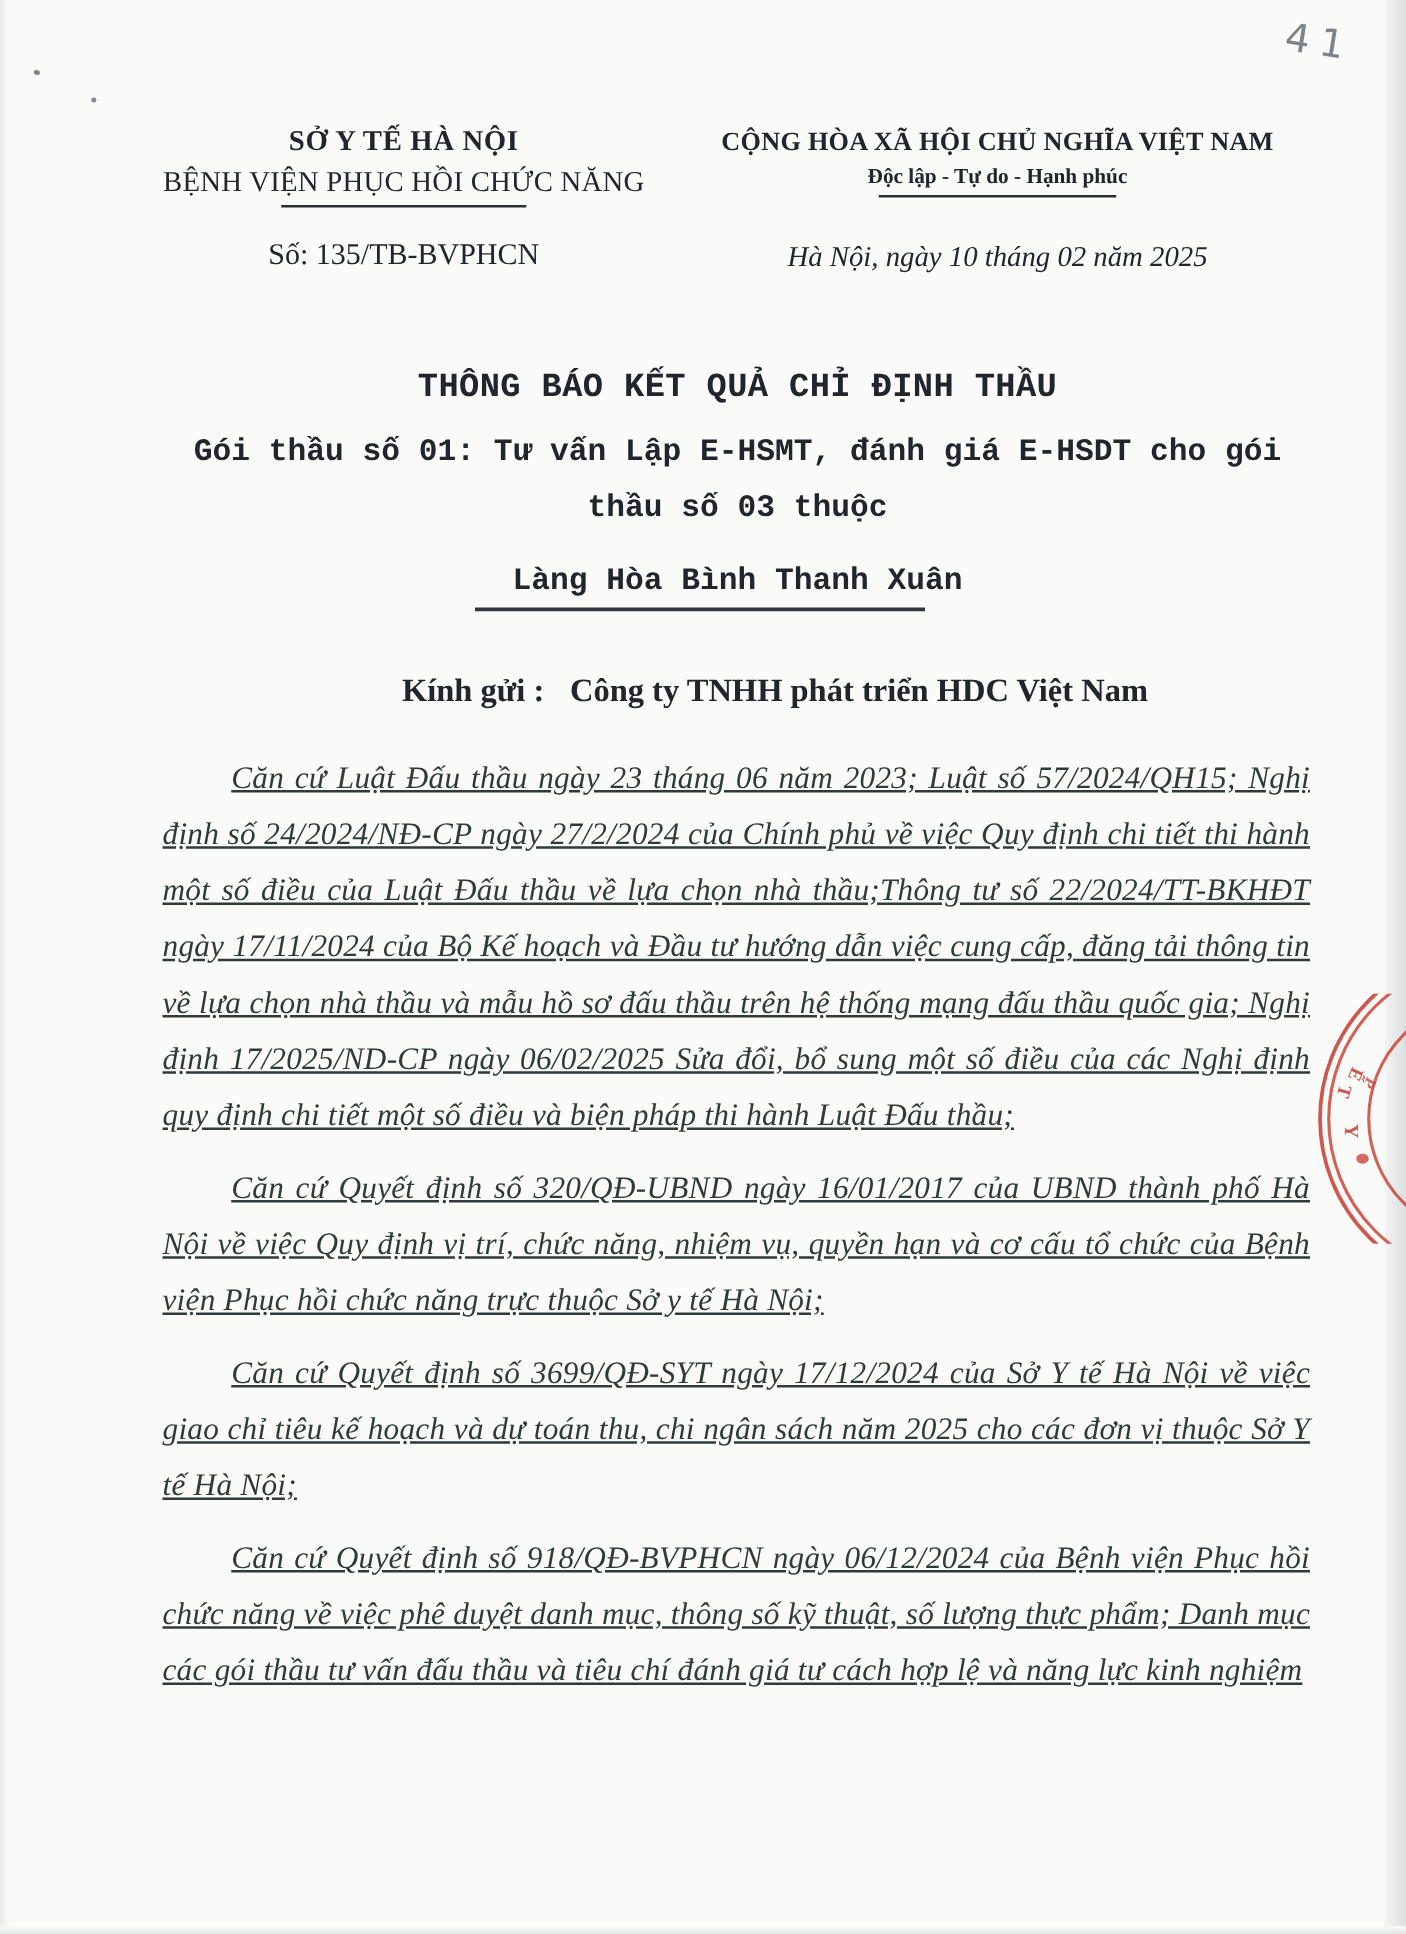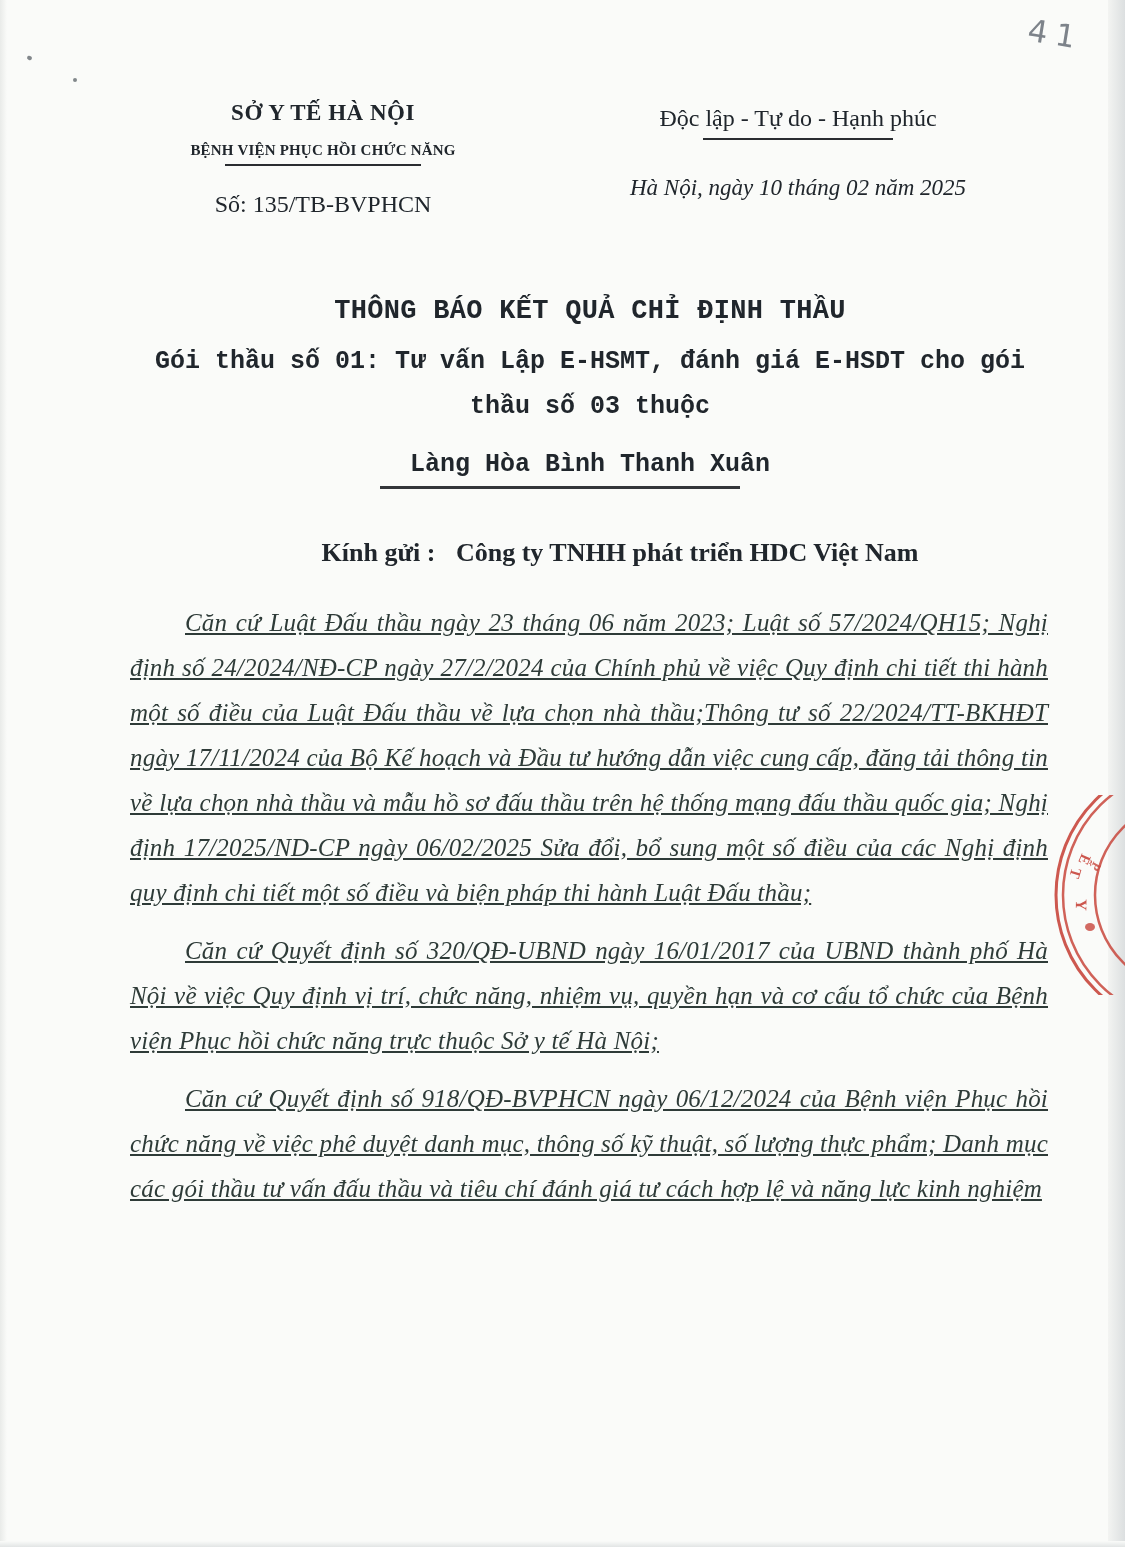--- a/index.html
+++ b/index.html
@@ -26,26 +26,26 @@
   .folio{
     position:absolute;left:1028px;top:16px;
     font-family:"DejaVu Sans",sans-serif;
     font-size:31px;color:#7d838a;
     transform:rotate(9deg);
     letter-spacing:8px;
   }
   
   .hdr-left{position:absolute;left:118px;top:98px;width:410px;text-align:center;line-height:1.28;}
   .hdr-left .l1{font-size:23px;font-weight:bold;letter-spacing:.5px;}
-  .hdr-left .l2{font-size:15px;font-weight:bold;letter-spacing:.2px;margin-top:14px;}
+  .hdr-left .l2{font-size:23px;font-weight:normal;letter-spacing:.2px;margin-top:4px;}
   .hdr-left .rule{width:196px;height:2px;background:#2a2d31;margin:3px auto 4px;}
   .hdr-left .l3{font-size:24px;margin-top:23px;}
   .hdr-right{position:absolute;left:558px;top:100px;width:480px;text-align:center;line-height:1.3;}
   .hdr-right .l1{font-size:21px;font-weight:bold;letter-spacing:.2px;}
-  .hdr-right .l2{font-size:24px;font-weight:normal;margin-top:3px;}
+  .hdr-right .l2{font-size:17px;font-weight:bold;margin-top:3px;}
   .hdr-right .rule{width:190px;height:2px;background:#2a2d31;margin:4px auto 0;}
   .hdr-right .dateline{font-size:23px;font-style:italic;margin-top:33px;}
   
   .title-block{position:absolute;left:130px;top:296px;width:920px;text-align:center;font-family:Liberation Mono, monospace;}
   .title-main{font-size:27px;font-weight:bold;letter-spacing:.3px;}
   .title-sub{font-size:25px;font-weight:bold;line-height:45px;margin-top:13px;}
   .center-rule{position:absolute;left:380px;top:486px;width:360px;height:3px;background:#33363a;}
   
   .salutation{position:absolute;left:190px;top:538px;width:860px;text-align:center;
     font-size:26px;font-weight:bold;}
@@ -73,20 +73,21 @@
   <div class="folio">41</div>
 
   <div class="hdr-left">
     <div class="l1">SỞ Y TẾ HÀ NỘI</div>
     <div class="l2">BỆNH VIỆN PHỤC HỒI CHỨC NĂNG</div>
     <div class="rule"></div>
     <div class="l3">Số: 135/TB-BVPHCN</div>
   </div>
 
   <div class="hdr-right">
+    <div class="l1">CỘNG HÒA XÃ HỘI CHỦ NGHĨA VIỆT NAM</div>
     <div class="l2">Độc lập - Tự do - Hạnh phúc</div>
     <div class="rule"></div>
     <div class="dateline">Hà Nội, ngày 10 tháng 02 năm 2025</div>
   </div>
 
   <div class="title-block">
     <div class="title-main">THÔNG BÁO KẾT QUẢ CHỈ ĐỊNH THẦU</div>
     <div class="title-sub">Gói thầu số 01: Tư vấn Lập E-HSMT, đánh giá E-HSDT cho gói thầu số 03 thuộc</div>
     <div class="title-sub">Làng Hòa Bình Thanh Xuân</div>
   </div>
@@ -94,20 +95,21 @@
   <div class="center-rule"></div>
 
   <div class="salutation">
     <span>Kính gửi :</span><span class="gap"></span>
     <span>Công ty TNHH phát triển HDC Việt Nam</span>
   </div>
 
   <div class="body-text">
     <p>Căn cứ Luật Đấu thầu ngày 23 tháng 06 năm 2023; Luật số 57/2024/QH15; Nghị định số 24/2024/NĐ-CP ngày 27/2/2024 của Chính phủ về việc Quy định chi tiết thi hành một số điều của Luật Đấu thầu về lựa chọn nhà thầu;Thông tư số 22/2024/TT-BKHĐT ngày 17/11/2024 của Bộ Kế hoạch và Đầu tư hướng dẫn việc cung cấp, đăng tải thông tin về lựa chọn nhà thầu và mẫu hồ sơ đấu thầu trên hệ thống mạng đấu thầu quốc gia; Nghị định 17/2025/ND-CP ngày 06/02/2025 Sửa đổi, bổ sung một số điều của các Nghị định quy định chi tiết một số điều và biện pháp thi hành Luật Đấu thầu;</p>
     <p>Căn cứ Quyết định số 320/QĐ-UBND ngày 16/01/2017 của UBND thành phố Hà Nội về việc Quy định vị trí, chức năng, nhiệm vụ, quyền hạn và cơ cấu tổ chức của Bệnh viện Phục hồi chức năng trực thuộc Sở y tế Hà Nội;</p>
+    <p>Căn cứ Quyết định số 3699/QĐ-SYT ngày 17/12/2024 của Sở Y tế Hà Nội về việc giao chỉ tiêu kế hoạch và dự toán thu, chi ngân sách năm 2025 cho các đơn vị thuộc Sở Y tế Hà Nội;</p>
     <p>Căn cứ Quyết định số 918/QĐ-BVPHCN ngày 06/12/2024 của Bệnh viện Phục hồi chức năng về việc phê duyệt danh mục, thông số kỹ thuật, số lượng thực phẩm; Danh mục các gói thầu tư vấn đấu thầu và tiêu chí đánh giá tư cách hợp lệ và năng lực kinh nghiệm</p>
   </div>
 
   <svg class="stamp" viewBox="0 0 75 200" xmlns="http://www.w3.org/2000/svg">
     <circle cx="140" cy="100" r="134" fill="none" stroke="#c8463c" stroke-width="3" opacity="0.9"></circle>
     <circle cx="140" cy="100" r="127" fill="none" stroke="#c8463c" stroke-width="2.5" opacity="0.85"></circle>
     <circle cx="140" cy="100" r="95" fill="none" stroke="#c8463c" stroke-width="2.5" opacity="0.85"></circle>
     <text x="26" y="104" font-size="16" fill="#c8463c" opacity="0.9" transform="rotate(91 26 104)">Y</text>
     <text x="22" y="72" font-size="15" fill="#c8463c" opacity="0.9" transform="rotate(106 22 72)">T</text>
     <text x="32" y="58" font-size="15" fill="#c8463c" opacity="0.9" transform="rotate(113 32 58)">Ế</text>

